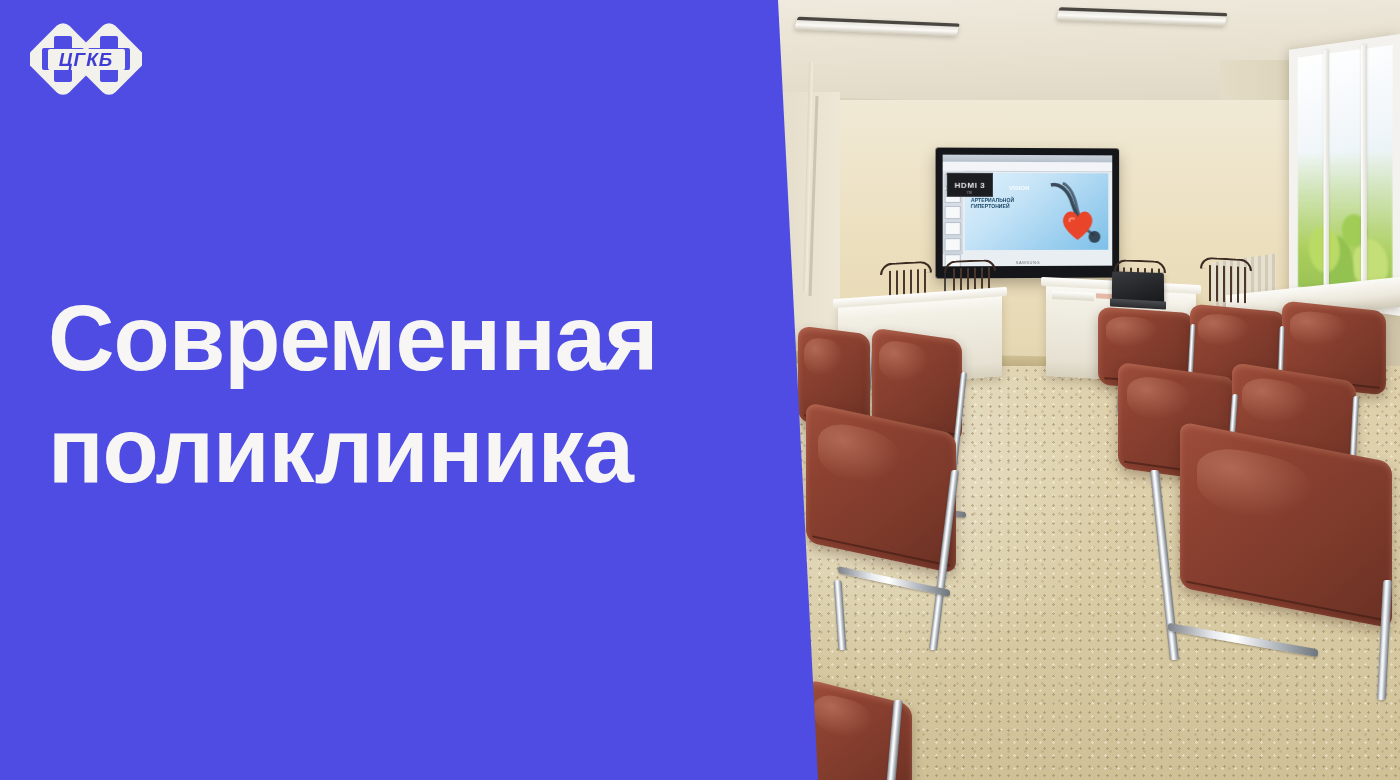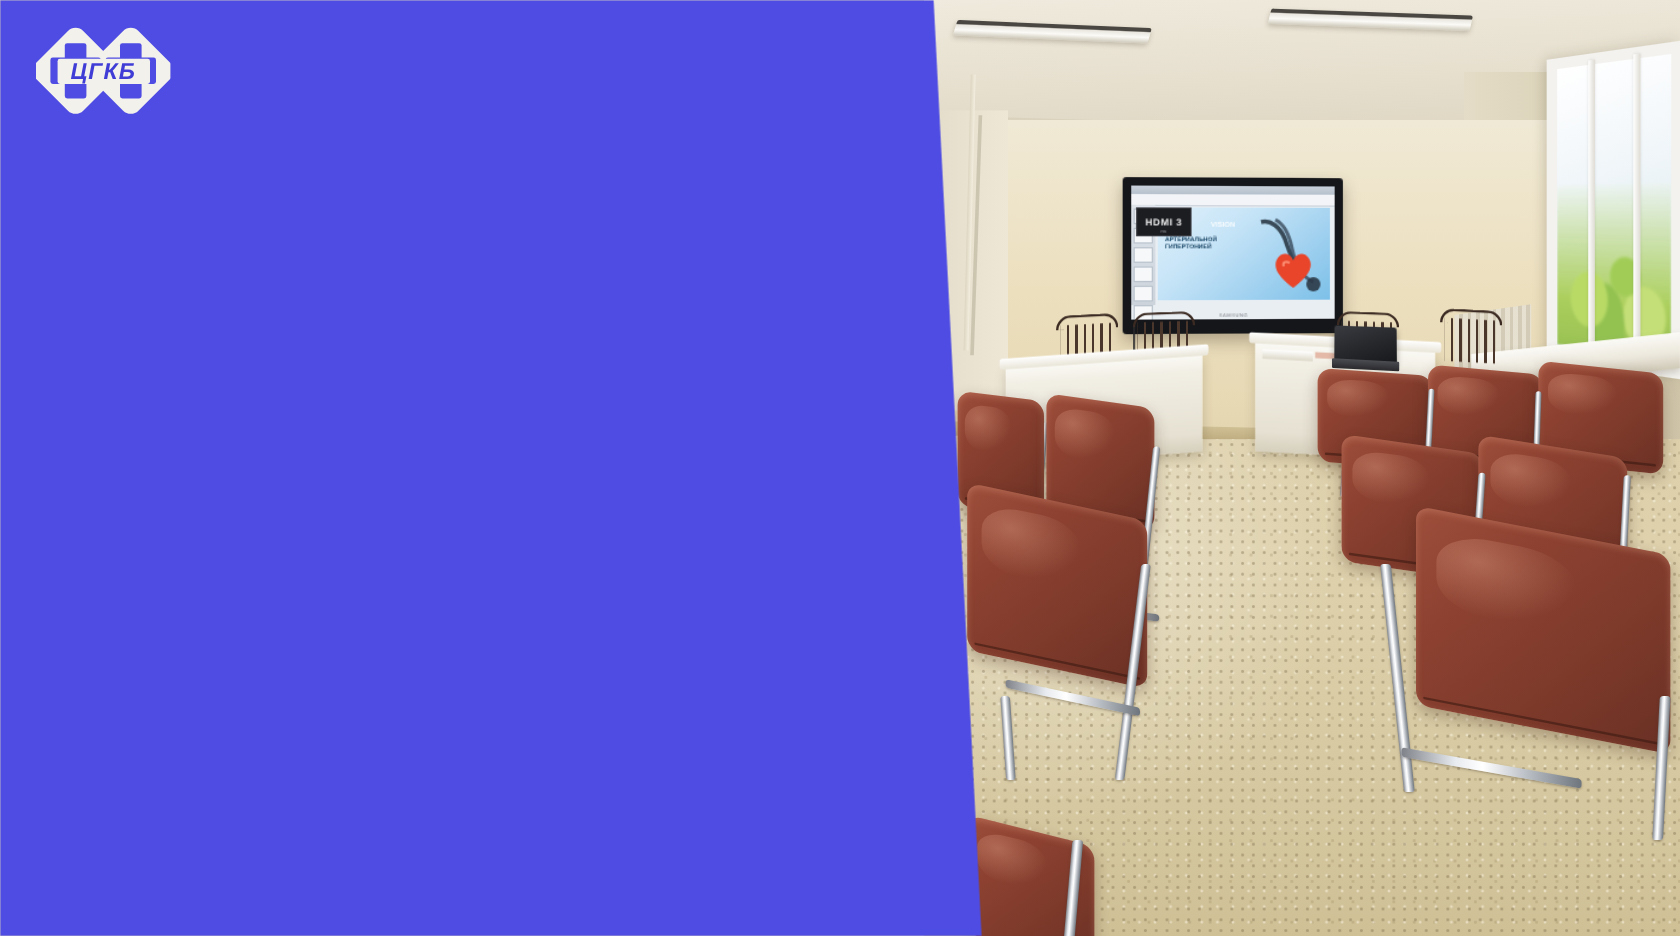--- a/index.html
+++ b/index.html
@@ -532,15 +532,17 @@
       <rect x="24" y="18" width="18" height="46" rx="2" fill="#4e4ce2"></rect>
       <rect x="12" y="30" width="42" height="22" rx="2" fill="#4e4ce2"></rect>
 
       <rect x="70" y="18" width="18" height="46" rx="2" fill="#4e4ce2"></rect>
       <rect x="58" y="30" width="42" height="22" rx="2" fill="#4e4ce2"></rect>
 
       <rect x="18" y="31" width="77" height="21" rx="2" fill="#f2f1ec"></rect>
       <text x="56" y="48" text-anchor="middle" font-family="'Liberation Sans', sans-serif" font-size="19" font-weight="bold" font-style="italic" letter-spacing="1" fill="#3f3dd6">ЦГКБ</text>
     </svg>
 
+    <div class="headline">Современная
+поликлиника</div>
   </div>
 
 </div>
 
 </body></html>

